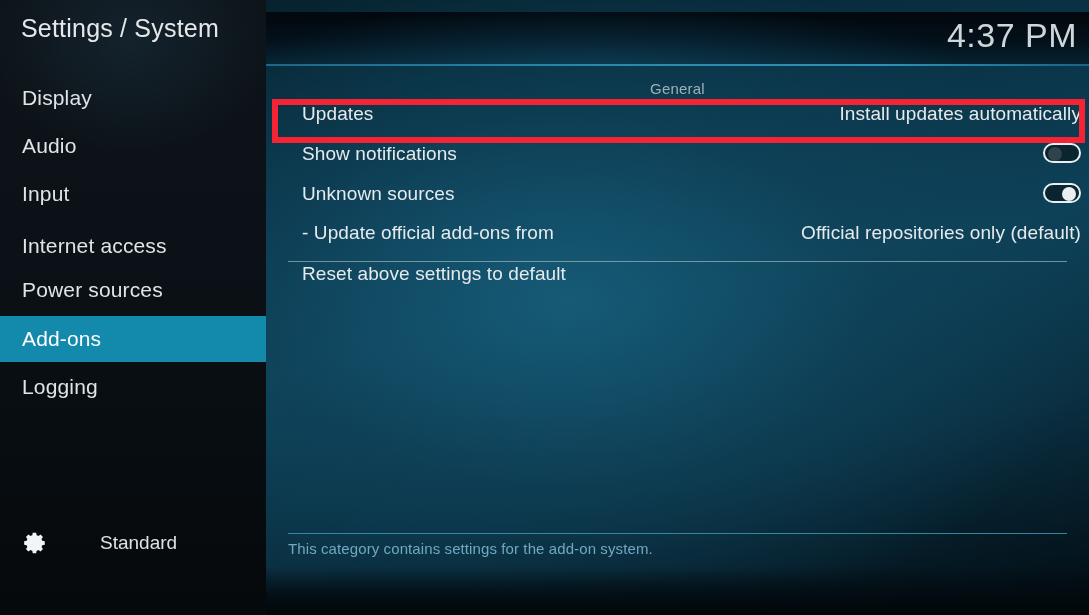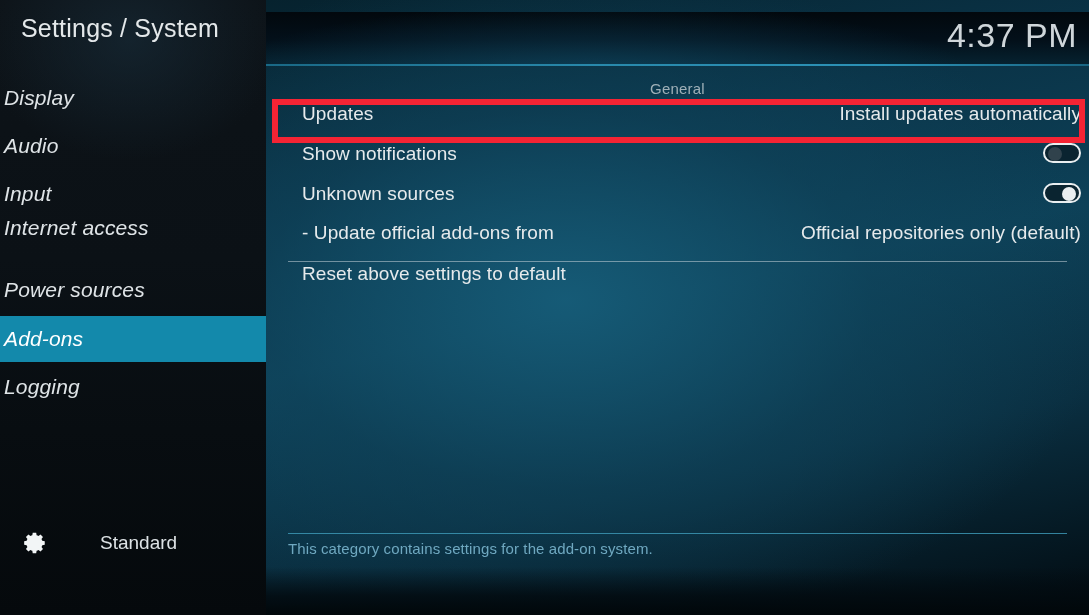--- a/index.html
+++ b/index.html
@@ -27,23 +27,22 @@
   #title {
     position:absolute; left:21px; top:14px;
     font-size:25px; color:#e4e8ea; letter-spacing:.2px;
     font-weight:400;
   }
   .nav-item {
     position:absolute; left:0; width:266px; height:46px;
     display:flex; align-items:center;
   }
   .nav-item .lbl {
-    padding-left:4px; font-size:21px; color:#dfe4e7; font-weight:400;
+    padding-left:22px; font-size:21px; color:#dfe4e7; font-weight:400;
     letter-spacing:.15px;
-    font-style:italic;
   }
   .nav-item.selected { background:#1389ab; }
   .nav-item.selected .lbl { color:#ffffff; }
 
   #profile {
     position:absolute; left:22px; top:530px;
     display:flex; align-items:center; gap:14px;
   }
   #profile .gear { width:26px; height:26px; display:block; }
   #profile .pname { font-size:19px; color:#dde2e5;margin-left:38px; }
@@ -134,21 +133,21 @@
 
     <div class="nav-item" style="top:75px">
       <span class="lbl">Display</span>
     </div>
     <div class="nav-item" style="top:123px">
       <span class="lbl">Audio</span>
     </div>
     <div class="nav-item" style="top:171px">
       <span class="lbl">Input</span>
     </div>
-    <div class="nav-item" style="top:205px">
+    <div class="nav-item" style="top:223px">
       <span class="lbl">Internet access</span>
     </div>
     <div class="nav-item" style="top:267px">
       <span class="lbl">Power sources</span>
     </div>
     <div class="nav-item selected" style="top:316px">
       <span class="lbl">Add-ons</span>
     </div>
     <div class="nav-item" style="top:364px">
       <span class="lbl">Logging</span>

